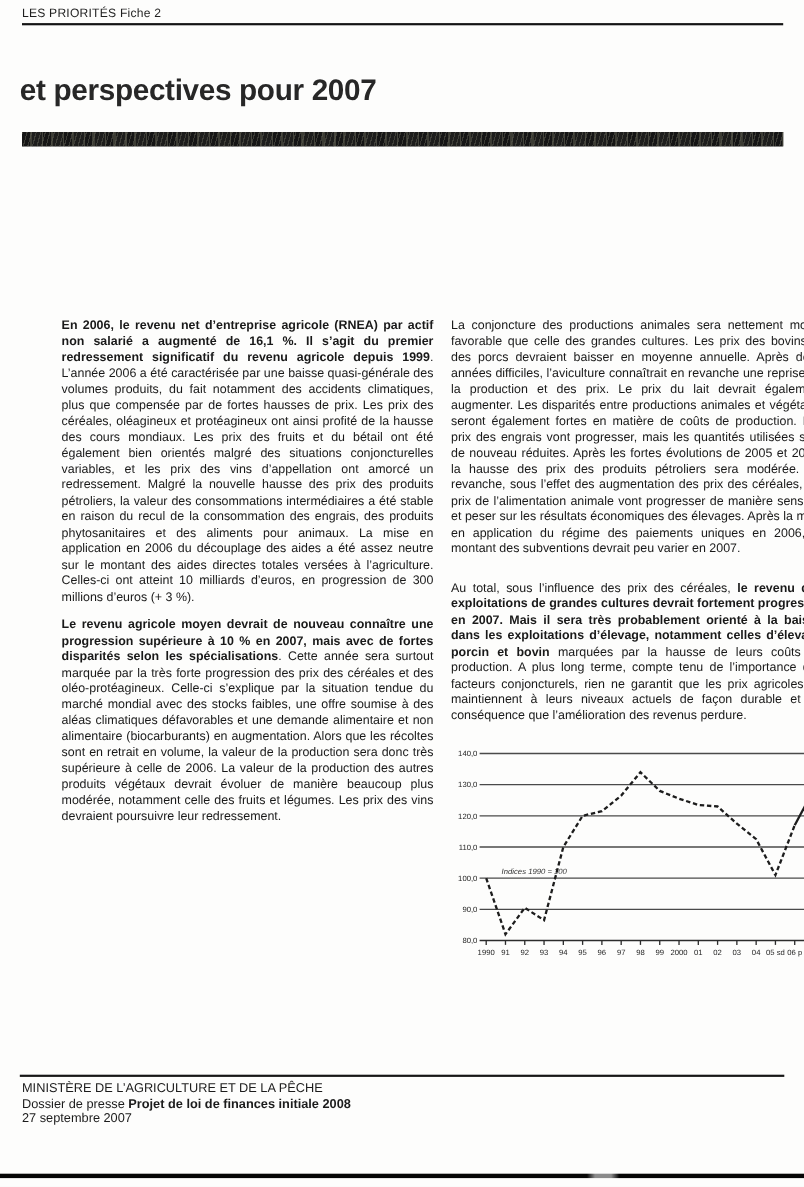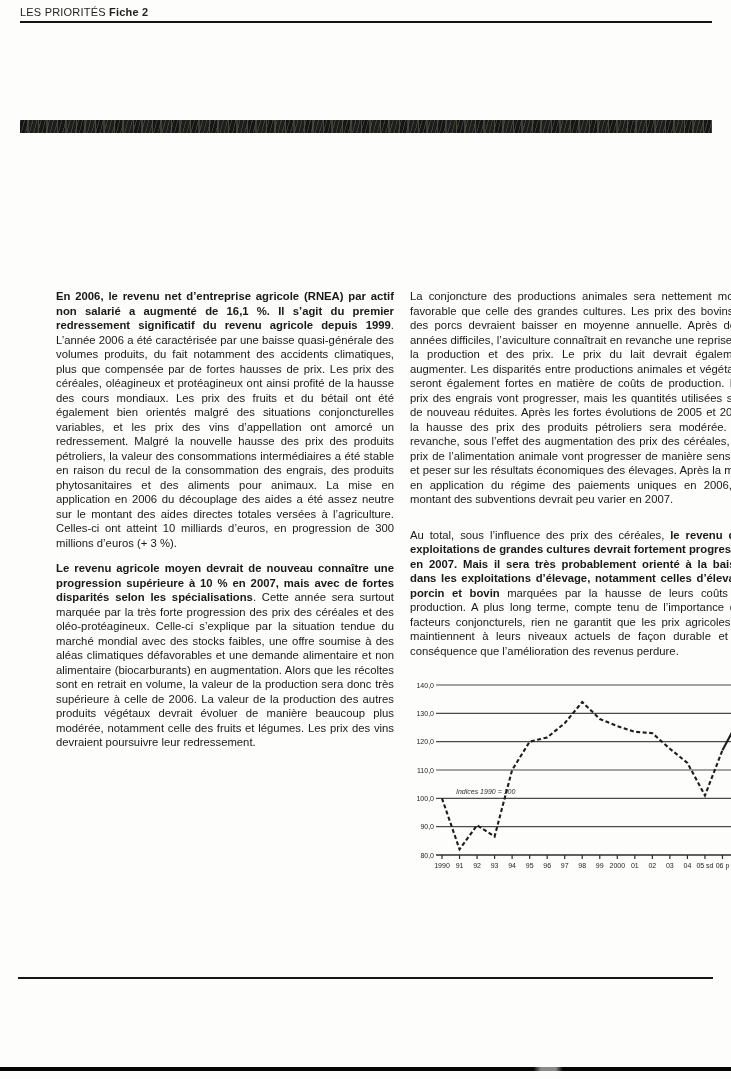--- a/index.html
+++ b/index.html
@@ -3,21 +3,21 @@
 <meta charset="utf-8">
 <style>
   * { margin:0; padding:0; box-sizing:border-box; }
   html,body { background:#e8e8e6; }
   body { font-family:"Liberation Sans", sans-serif; }
   .page {
     position:relative; width:731px; height:1079px; background:#fdfdfc;
     color:#1b1b1b; overflow:hidden; margin:0;
   }
   .eyebrow { position:absolute; top:6px; left:20px; font-size:11px; color:#1f1f1f; letter-spacing:.2px; }
-  .eyebrow b { font-weight:bold; }
+  .eyebrow b { font-weight:normal; }
   .rule-top { position:absolute; top:21px; left:20px; width:692px; height:2px; background:#141414; }
   .page-title { position:absolute; top:36px; left:18px; font-size:27px; font-weight:bold;
     line-height:31px; letter-spacing:-.3px; color:#272727; }
   .hatch-bar { position:absolute; top:120px; left:20px; width:692px; height:13px;
     background:
       repeating-linear-gradient(105deg, rgba(90,90,80,.55) 0 1px, rgba(0,0,0,0) 1px 4px),
       repeating-linear-gradient(90deg, #151515 0 7px, #3c3c34 7px 9px, #1d1d1c 9px 18px, #45453c 18px 19px),
       #1a1a1a; }
   .columns { position:absolute; top:289px; left:20px; width:692px; display:flex; gap:16px;margin-left:36px; }
   .col { width:338px; font-size:11.3px; line-height:14.5px; text-align:justify; color:#191919; }
@@ -41,20 +41,21 @@
 </head>
 <body>
 
 <div class="page">
 
   <div class="eyebrow"><span>LES PRIORITÉS </span><b>Fiche 2</b></div>
   <div class="rule-top"></div>
 
   <h1 class="page-title">
     <br>
+    <span>et perspectives pour 2007</span>
   </h1>
 
   <div class="hatch-bar"></div>
 
   <div class="columns">
     <div class="col">
       <p><b>En 2006, le revenu net d’entreprise agricole (RNEA) par actif non salarié a augmenté de 16,1 %. Il s’agit du premier redressement significatif du revenu agricole depuis 1999</b><span>. L’année 2006 a été caractérisée par une baisse quasi-générale des volumes produits, du fait notamment des accidents climatiques, plus que compensée par de fortes hausses de prix. Les prix des céréales, oléagineux et protéagineux ont ainsi profité de la hausse des cours mondiaux. Les prix des fruits et du bétail ont été également bien orientés malgré des situations conjoncturelles variables, et les prix des vins d’appellation ont amorcé un redressement. Malgré la nouvelle hausse des prix des produits pétroliers, la valeur des consommations intermédiaires a été stable en raison du recul de la consommation des engrais, des produits phytosanitaires et des aliments pour animaux. La mise en application en 2006 du découplage des aides a été assez neutre sur le montant des aides directes totales versées à l’agriculture. Celles-ci ont atteint 10 milliards d’euros, en progression de 300 millions d’euros (+ 3 %).</span></p>
       <p class="p2"><b>Le revenu agricole moyen devrait de nouveau connaître une progression supérieure à 10 % en 2007, mais avec de fortes disparités selon les spécialisations</b><span>. Cette année sera surtout marquée par la très forte progression des prix des céréales et des oléo-protéagineux. Celle-ci s’explique par la situation tendue du marché mondial avec des stocks faibles, une offre soumise à des aléas climatiques défavorables et une demande alimentaire et non alimentaire (biocarburants) en augmentation. Alors que les récoltes sont en retrait en volume, la valeur de la production sera donc très supérieure à celle de 2006. La valeur de la production des autres produits végétaux devrait évoluer de manière beaucoup plus modérée, notamment celle des fruits et légumes. Les prix des vins devraient poursuivre leur redressement.</span></p>
     </div>
 
@@ -119,15 +120,20 @@
               <text x="46" y="123.33333333333334" font-size="7" fill="#333" font-style="italic">Indices 1990 = 100</text>
               <polyline points="32,127.33333333333334 49.529411764705884,178.33333333333334 67.05882352941177,154.25 84.58823529411765,165.58333333333334 102.11764705882354,99 119.6470588235294,70.66666666666667 137.1764705882353,66.41666666666667 154.70588235294116,52.25 172.23529411764707,31 189.76470588235293,48 207.2941176470588,55.08333333333334 224.8235294117647,60.75 242.35294117647058,62.16666666666667 259.88235294117646,77.75 277.4117647058823,91.91666666666667 294.94117647058823,124.5 312.47058823529414,79.16666666666667" fill="none" stroke="#1d1d1d" stroke-width="2.1" stroke-linejoin="miter" stroke-dasharray="4 2.5"></polyline>
               <polyline points="312.47058823529414,79.16666666666667 330,46.58333333333334" fill="none" stroke="#1d1d1d" stroke-width="2.1" stroke-linejoin="miter"></polyline>
             </svg>
           </div>
       </div>
     </div>
   </div>
 
   <div class="footer-rule"></div>
+  <div class="footer">
+    <div>MINISTÈRE DE L’AGRICULTURE ET DE LA PÊCHE</div>
+    <div><span>Dossier de presse </span><b>Projet de loi de finances initiale 2008</b></div>
+    <div>27 septembre 2007</div>
+  </div>
 
   <div class="bottom-edge"></div>
 </div>
 
 </body></html>

